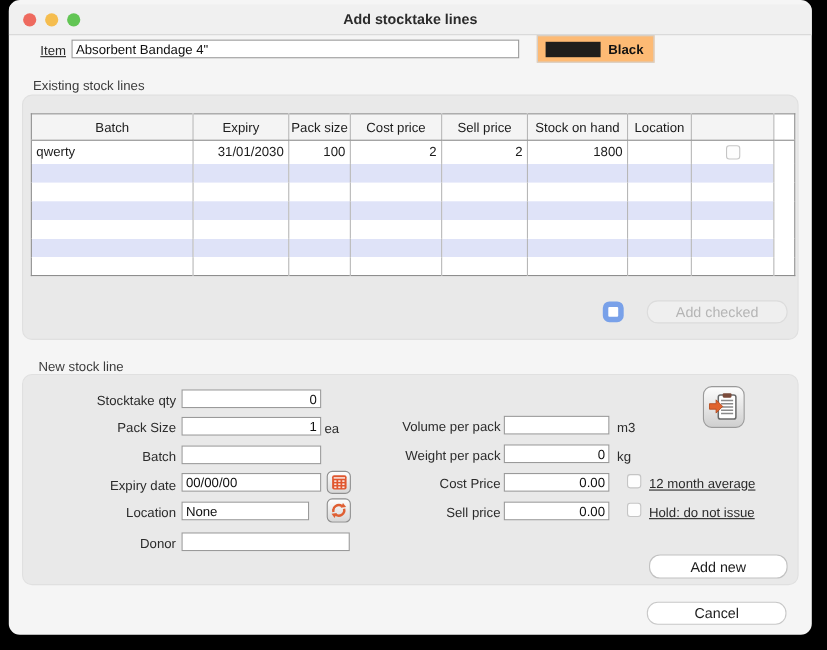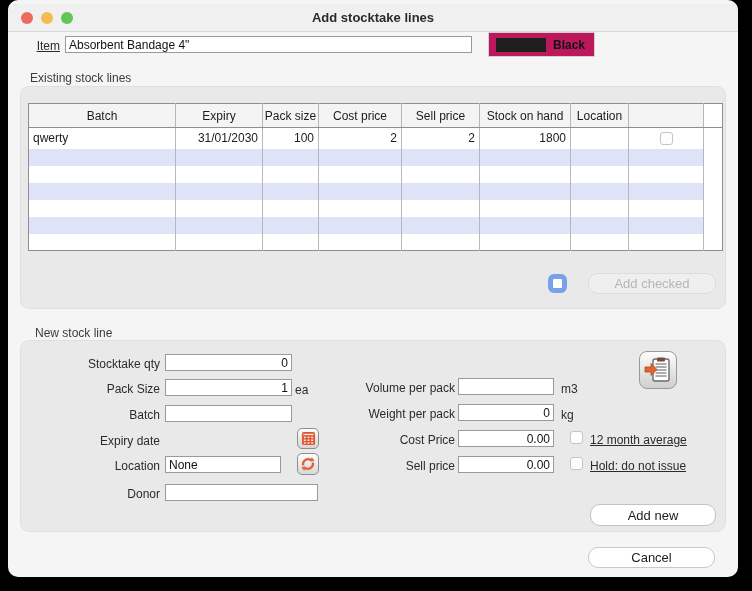--- a/index.html
+++ b/index.html
@@ -14,21 +14,21 @@
   .tl.red { left:13px; background:#ee6a5f; }
   .tl.yellow { left:33px; background:#f5bd4f; }
   .tl.green { left:53px; background:#62c554; }
 
   .inp { background:#fff; border:1px solid #9a9a9a; height:17px; font-family:"Liberation Sans","DejaVu Sans",sans-serif; font-size:12px; padding:0 3px; color:#111; }
   .inp.r { text-align:right; }
   .lbl { position:absolute; color:#2b2b2b;text-decoration:underline; }
 
   .item-label { left:26px; top:39px; width:26px; text-align:right; }
   .item-input { position:absolute; left:57px; top:36px; width:407px; }
-  .swatch-box { position:absolute; left:480px; top:32px; width:107px; height:25px; background:#be185d; border:1px solid #d2d2d2; }
+  .swatch-box { position:absolute; left:480px; top:32px; width:107px; height:25px; background:#fdba74; border:1px solid #d2d2d2; }
   .swatch-chip { position:absolute; left:7px; top:5px; width:50px; height:14px; }
   .swatch-name { position:absolute; left:64px; top:5px; font-weight:bold; color:#111; }
   .total-stock { position:absolute; left:0; right:0; top:56px; text-align:center; color:#2b2b2b; }
 
   .groupbox { position:absolute; left:12px; width:706px; background:#e9e9e9; border:1px solid #e0e0e0; border-radius:9px; }
   .gb-existing { top:86px; height:223px; }
   .gb-new { top:340px; height:192px; }
   .gb-label { position:absolute; color:#3c3c3c; }
   .gb-label-existing { left:22px; top:71px; }
   .gb-label-new { left:27px; top:326px; }
@@ -195,20 +195,21 @@
   <input class="inp r" style="position: absolute; left: 157px; top: 354px; width: 127px;" value="0">
 
   <div class="frow-lbl" style="left:32px;top:382px;">Pack Size</div>
   <input class="inp r" style="position: absolute; left: 157px; top: 379px; width: 127px;" value="1">
   <span class="suffix" style="left:287px;top:383px;">ea</span>
 
   <div class="frow-lbl" style="left:32px;top:408px;">Batch</div>
   <input class="inp" style="position: absolute; left: 157px; top: 405px; width: 127px;" value="">
 
   <div class="frow-lbl" style="left:32px;top:434px;">Expiry date</div>
+  <input class="inp" style="position: absolute; left: 157px; top: 430px; width: 127px;" value="00/00/00">
   <div class="icon-btn" style="left:289px;top:428px;">
     <svg width="15" height="15" viewBox="0 0 16 16">
       <rect x="1" y="1" width="14" height="14" rx="2" fill="#e0572f"></rect>
       <rect x="2.5" y="3" width="11" height="1.4" fill="#fff" opacity="0.9"></rect>
       <g fill="#fff" opacity="0.85">
         <rect x="3" y="6" width="2.2" height="1.6"></rect>
           <rect x="6.9" y="6" width="2.2" height="1.6"></rect>
           <rect x="10.8" y="6" width="2.2" height="1.6"></rect>
         <rect x="3" y="9" width="2.2" height="1.6"></rect>
           <rect x="6.9" y="9" width="2.2" height="1.6"></rect>

